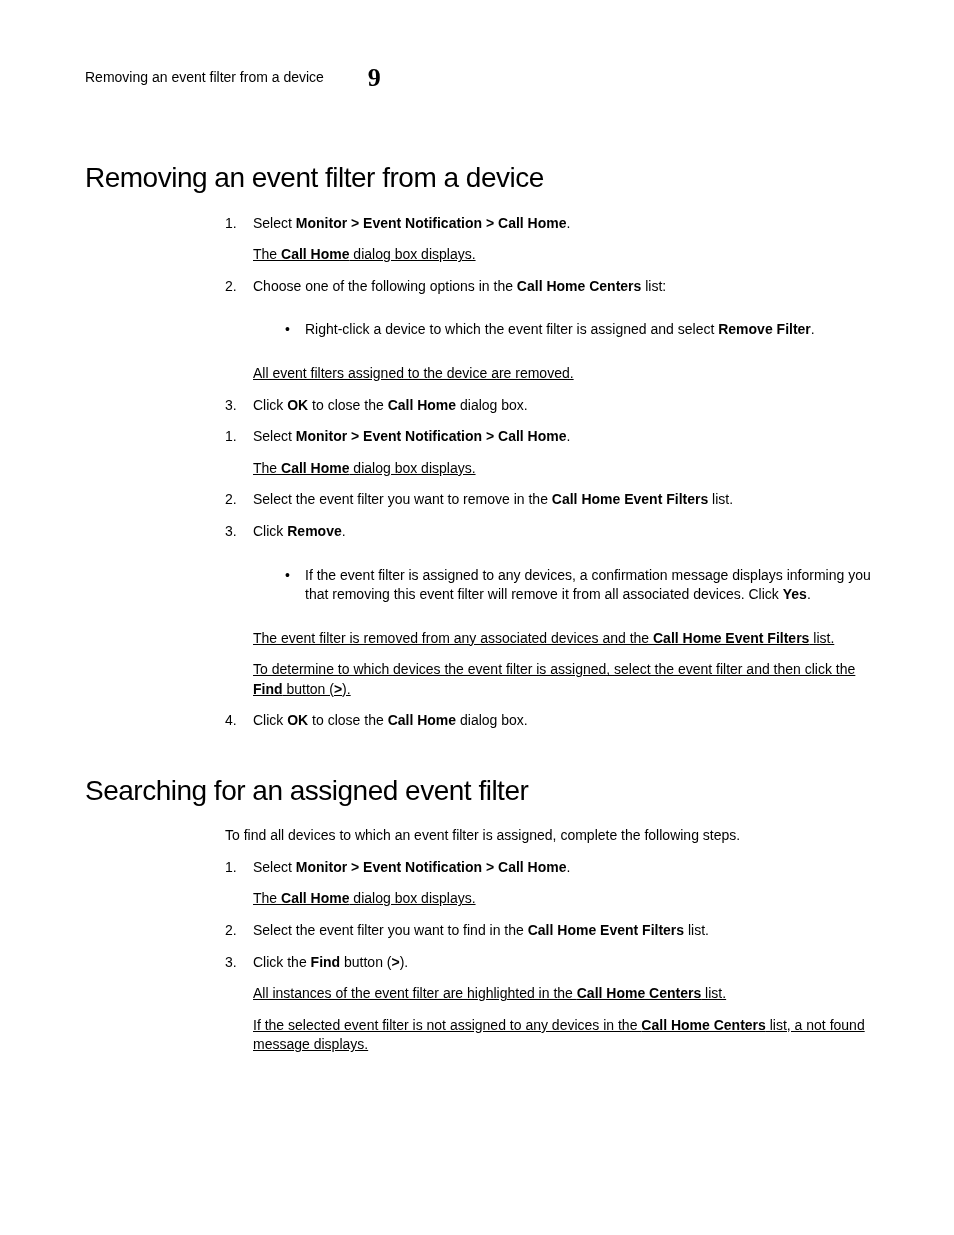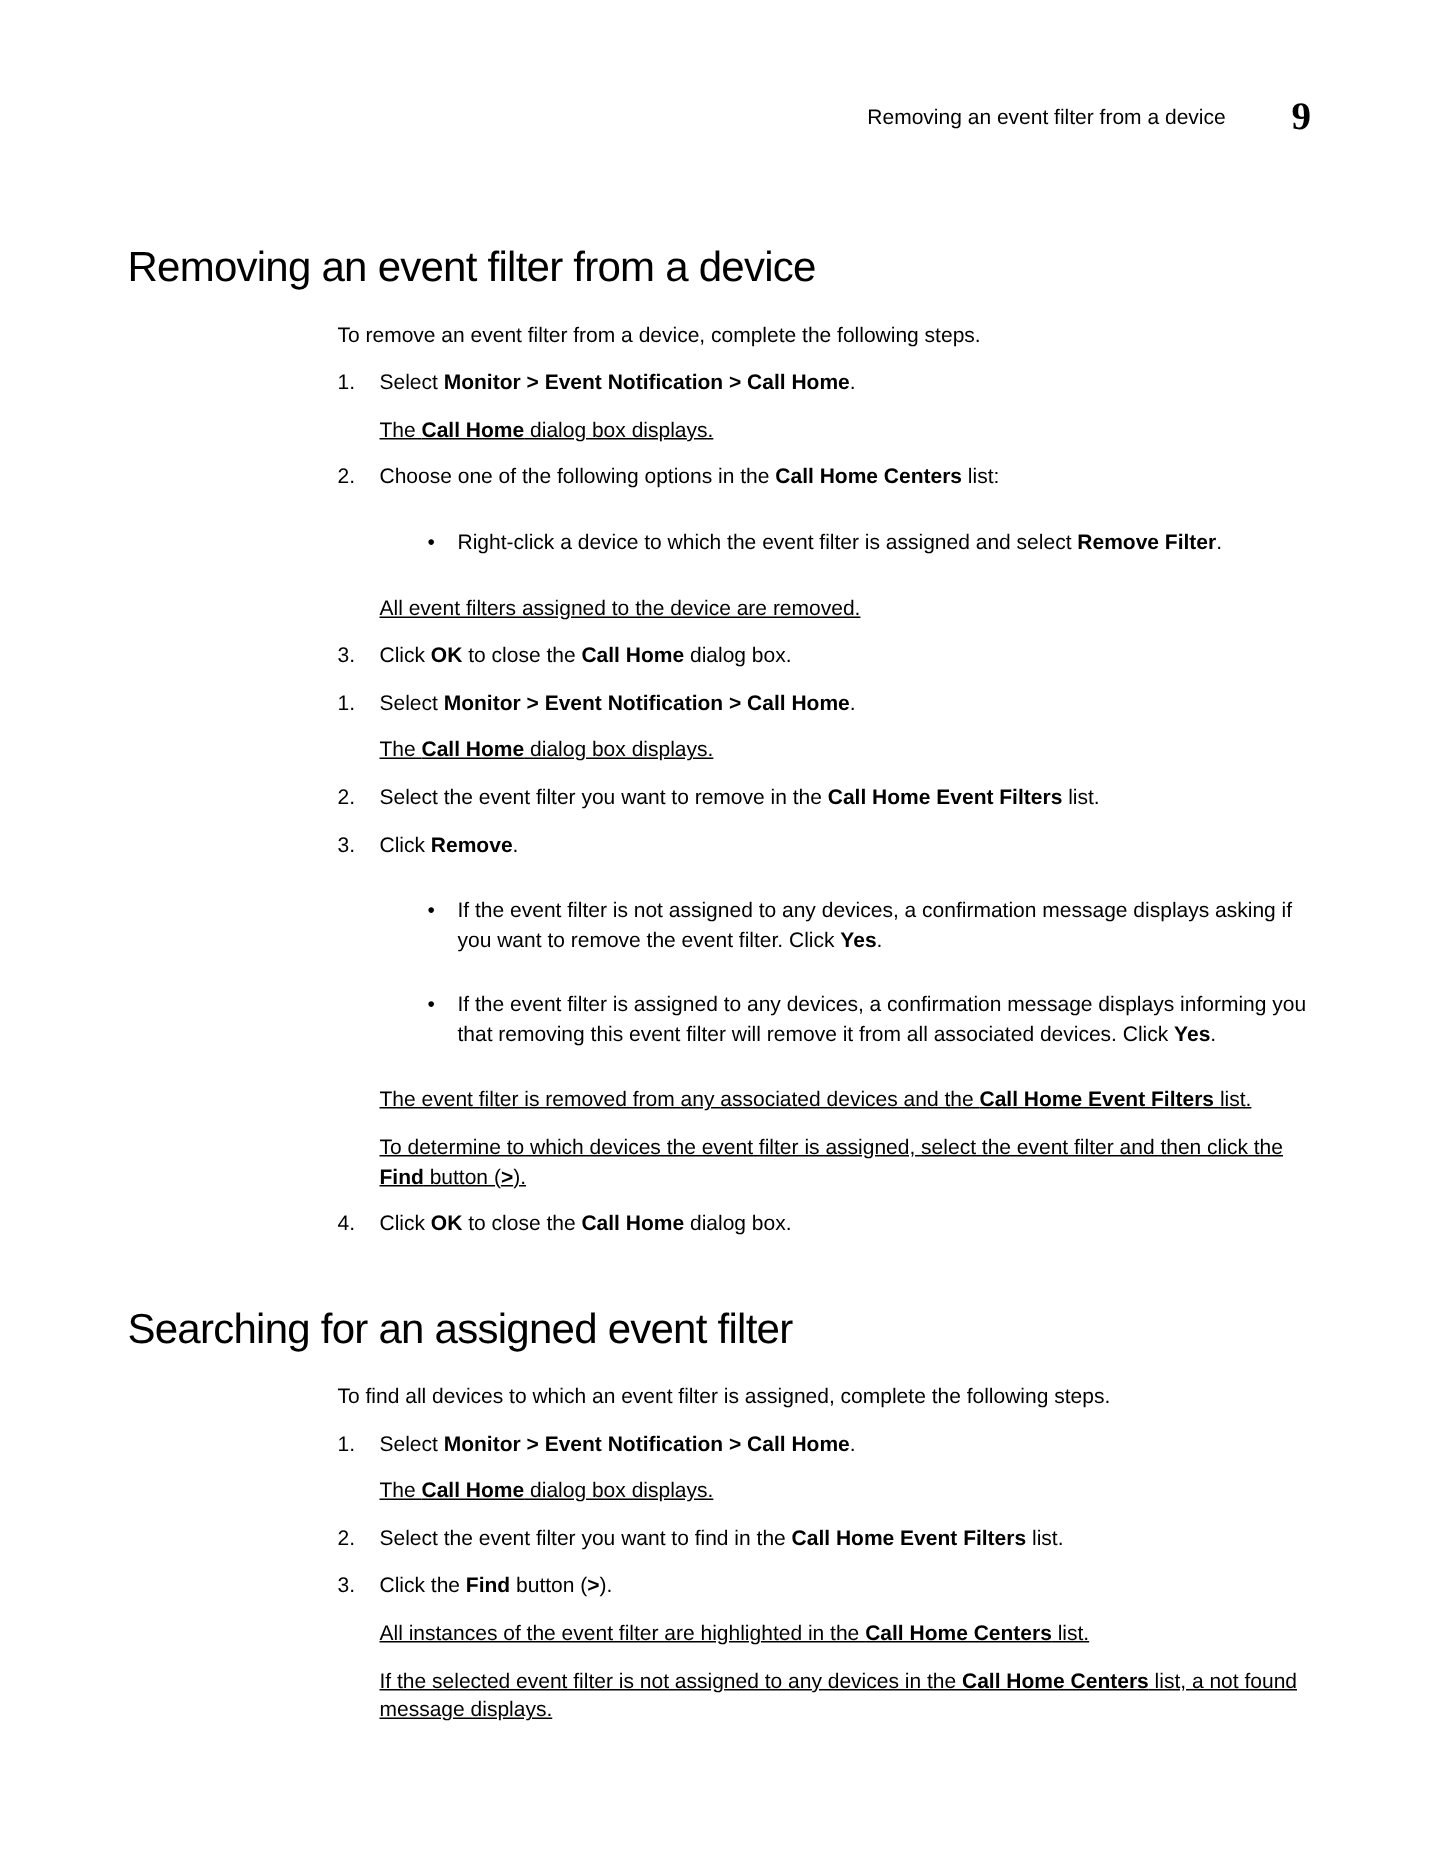--- a/index.html
+++ b/index.html
@@ -7,21 +7,21 @@
     padding: 60px 70px 60px 85px;
     font-family: Arial, Helvetica, sans-serif;
     font-size: 14px;
     color: #000;
     background: #fff;
     width: 954px;
     box-sizing: border-box;
     line-height: 1.4;
   }
   .page-header {
-    text-align: right;
+    text-align: left;
     font-size: 14px;
     margin-bottom: 62px;
     padding-right: 10px;
   }
   .page-header .chapter-num {
     font-family: Georgia, 'Times New Roman', serif;
     font-size: 26px;
     font-weight: bold;
     margin-left: 40px;
     vertical-align: middle;
@@ -89,35 +89,33 @@
 <body>
 
 <div class="page-header">
   <span class="running-title">Removing an event filter from a device</span>
   <span class="chapter-num">9</span>
 </div>
 
 <div id="sections-root">
     <h1>Removing an event filter from a device</h1>
     <div class="content-block">
-      <p>To remove an event filter from a device, complete the following steps.</p>
       <ol>
         <li><span class="compose"><span>Select </span><span class="b">Monitor &gt; Event Notification &gt; Call Home</span><span>.</span></span><p class="sub-p"><span class="compose"><span>The </span><span class="b">Call Home</span><span> dialog box displays.</span></span></p></li>
         <li><span class="compose"><span>Choose one of the following options in the </span><span class="b">Call Home Centers</span><span> list:</span></span><ul>
             <li><span class="compose"><span>Right-click a device to which the event filter is assigned and select </span><span class="b">Remove Filter</span><span>.</span></span></li>
           </ul><p class="sub-p"><span class="compose"><span>All event filters assigned to the device are removed.</span></span></p></li>
         <li><span class="compose"><span>Click </span><span class="b">OK</span><span> to close the </span><span class="b">Call Home</span><span> dialog box.</span></span></li>
       </ol>
     </div>
     <div class="content-block">
       <ol>
         <li><span class="compose"><span>Select </span><span class="b">Monitor &gt; Event Notification &gt; Call Home</span><span>.</span></span><p class="sub-p"><span class="compose"><span>The </span><span class="b">Call Home</span><span> dialog box displays.</span></span></p></li>
         <li><span class="compose"><span>Select the event filter you want to remove in the </span><span class="b">Call Home Event Filters</span><span> list.</span></span></li>
         <li><span class="compose"><span>Click </span><span class="b">Remove</span><span>.</span></span><ul>
-            <li><span class="compose"><span>If the event filter is not assigned to any devices, a confirmation message displays asking if you want to remove the event filter. Click </span><span class="b">Yes</span><span>.</span></span></li>
             <li><span class="compose"><span>If the event filter is assigned to any devices, a confirmation message displays informing you that removing this event filter will remove it from all associated devices. Click </span><span class="b">Yes</span><span>.</span></span></li>
           </ul><p class="sub-p"><span class="compose"><span>The event filter is removed from any associated devices and the </span><span class="b">Call Home Event Filters</span><span> list.</span></span></p><p class="sub-p"><span class="compose"><span>To determine to which devices the event filter is assigned, select the event filter and then click the </span><span class="b">Find</span><span> button (</span><span class="b">&gt;</span><span>).</span></span></p></li>
         <li><span class="compose"><span>Click </span><span class="b">OK</span><span> to close the </span><span class="b">Call Home</span><span> dialog box.</span></span></li>
       </ol>
     </div>
     <h1>Searching for an assigned event filter</h1>
     <div class="content-block">
       <p>To find all devices to which an event filter is assigned, complete the following steps.</p>
       <ol>
         <li><span class="compose"><span>Select </span><span class="b">Monitor &gt; Event Notification &gt; Call Home</span><span>.</span></span><p class="sub-p"><span class="compose"><span>The </span><span class="b">Call Home</span><span> dialog box displays.</span></span></p></li>

